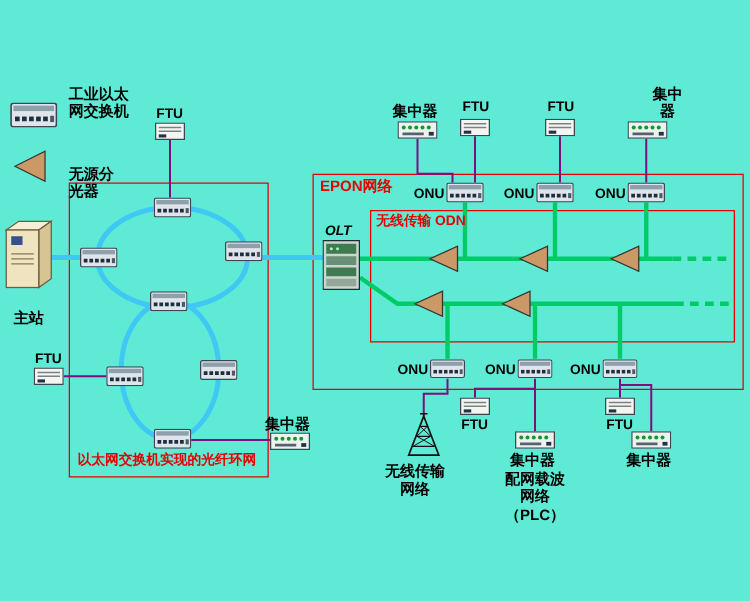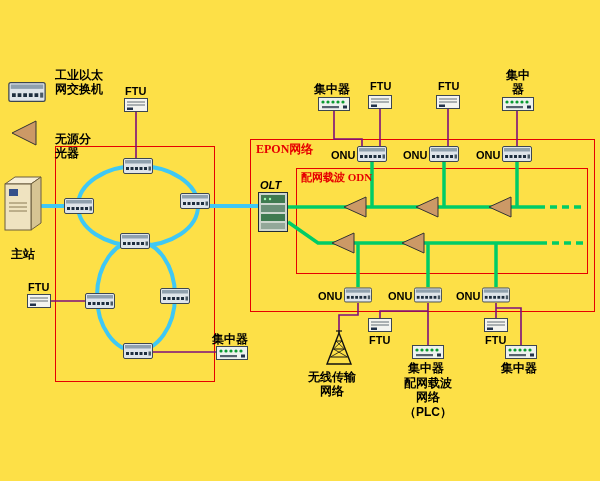--- a/index.html
+++ b/index.html
@@ -1,26 +1,26 @@
 <!DOCTYPE html>
 <html><head>
 <meta charset="utf-8">
 <style>
   html,body { margin:0; padding:0; background:#fff; }
   #canvas {
-    position:relative; width:600px; height:481px; background:#fde047;
+    position:relative; width:600px; height:481px; background:#5eead4;
     font-family:"Liberation Sans","DejaVu Sans",sans-serif; overflow:hidden;
   }
   .frame { position:absolute; border:1px solid #e60000; box-sizing:border-box; }
   .lbl {
     position:absolute; font-size:11px; font-weight:bold; color:#000;
     line-height:1.2; white-space:pre-line;
   }
   .lbl-cn { font-size:12px; }
-  .red { color:#e60000;font-family:Liberation Serif, serif; }
+  .red { color:#e60000; }
   .center { text-align:center; }
   svg { position:absolute; left:0; top:0; }
   .layer0 { z-index:0; } .layer1 { z-index:1; } .layer2 { z-index:2; }
 </style>
 </head>
 <body>
 
 <div id="canvas">
 
   <div class="frame layer0" style="left:55px; top:146px; width:160px; height:236px;"></div>
@@ -171,32 +171,33 @@
     <use href="#sym-ftu" x="484" y="318" width="24" height="14"></use>
     <use href="#sym-conc" x="505" y="345" width="32" height="14"></use>
   </svg>
 
   <div class="lbl lbl-cn layer2" style="left:55px; top:68px;">工业以太
 网交换机</div>
   <div class="lbl lbl-cn layer2" style="left:55px; top:132px;">无源分
 光器</div>
   <div class="lbl lbl-cn center layer2" style="left:4px; top:247px; width:38px;">主站</div>
 
+  <div class="lbl red layer2" style="left:62px; top:362px;">以太网交换机实现的光纤环网</div>
   <div class="lbl layer2" style="left:125px; top:85px;">FTU</div>
   <div class="lbl layer2" style="left:28px; top:281px;">FTU</div>
   <div class="lbl lbl-cn layer2" style="left:212px; top:332px;">集中器</div>
 
   <div class="lbl lbl-cn red layer2" style="left:256px; top:142px;">EPON网络</div>
-  <div class="lbl red layer2" style="left:301px; top:171px;">配网载波 ODN</div>
+  <div class="lbl red layer2" style="left:301px; top:171px;">无线传输 ODN</div>
   <div class="lbl layer2" style="left:260px; top:179px;font-style:italic;">OLT</div>
 
   <div class="lbl lbl-cn layer2" style="left:314px; top:82px;">集中器</div>
   <div class="lbl layer2" style="left:370px; top:80px;">FTU</div>
   <div class="lbl layer2" style="left:438px; top:80px;">FTU</div>
-  <div class="lbl lbl-cn center layer2" style="left:502px; top:68px; width:32px;">集中
+  <div class="lbl lbl-cn center layer2" style="left:518px; top:68px; width:32px;">集中
 器</div>
 
   <div class="lbl layer2" style="left:331px; top:149px;">ONU</div>
   <div class="lbl layer2" style="left:403px; top:149px;">ONU</div>
   <div class="lbl layer2" style="left:476px; top:149px;">ONU</div>
 
   <div class="lbl layer2" style="left:318px; top:290px;">ONU</div>
   <div class="lbl layer2" style="left:388px; top:290px;">ONU</div>
   <div class="lbl layer2" style="left:456px; top:290px;">ONU</div>
 

